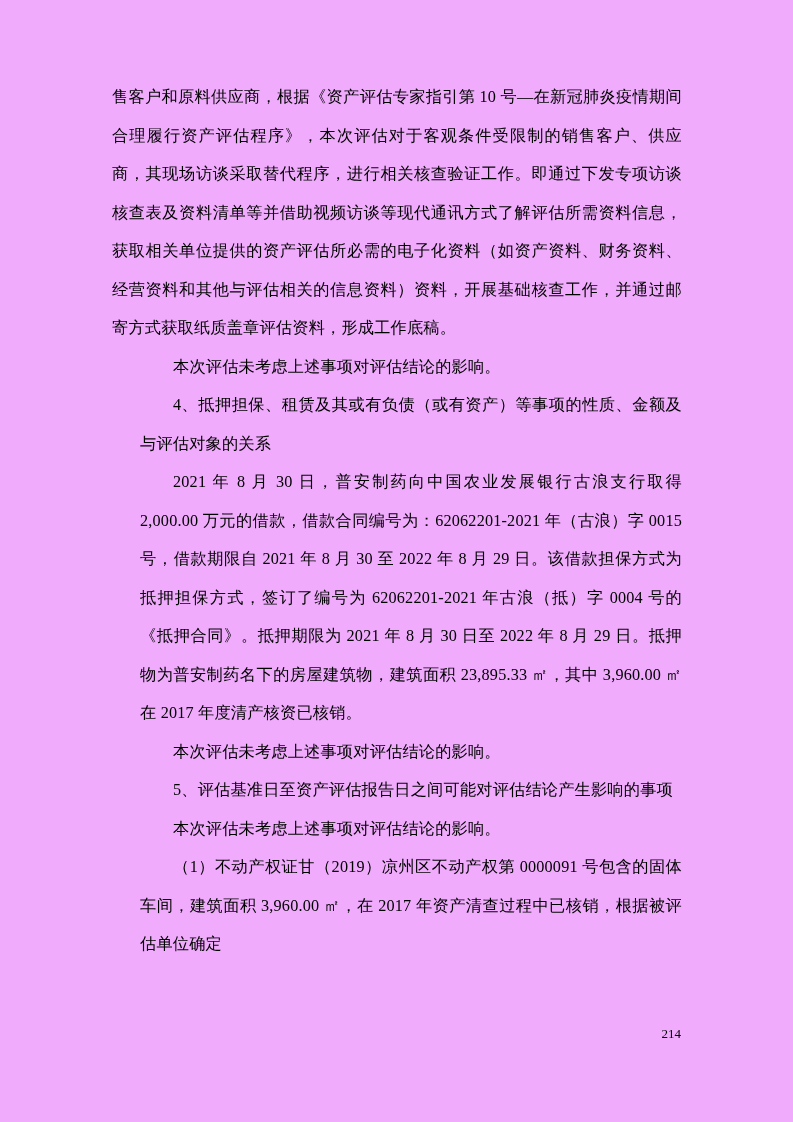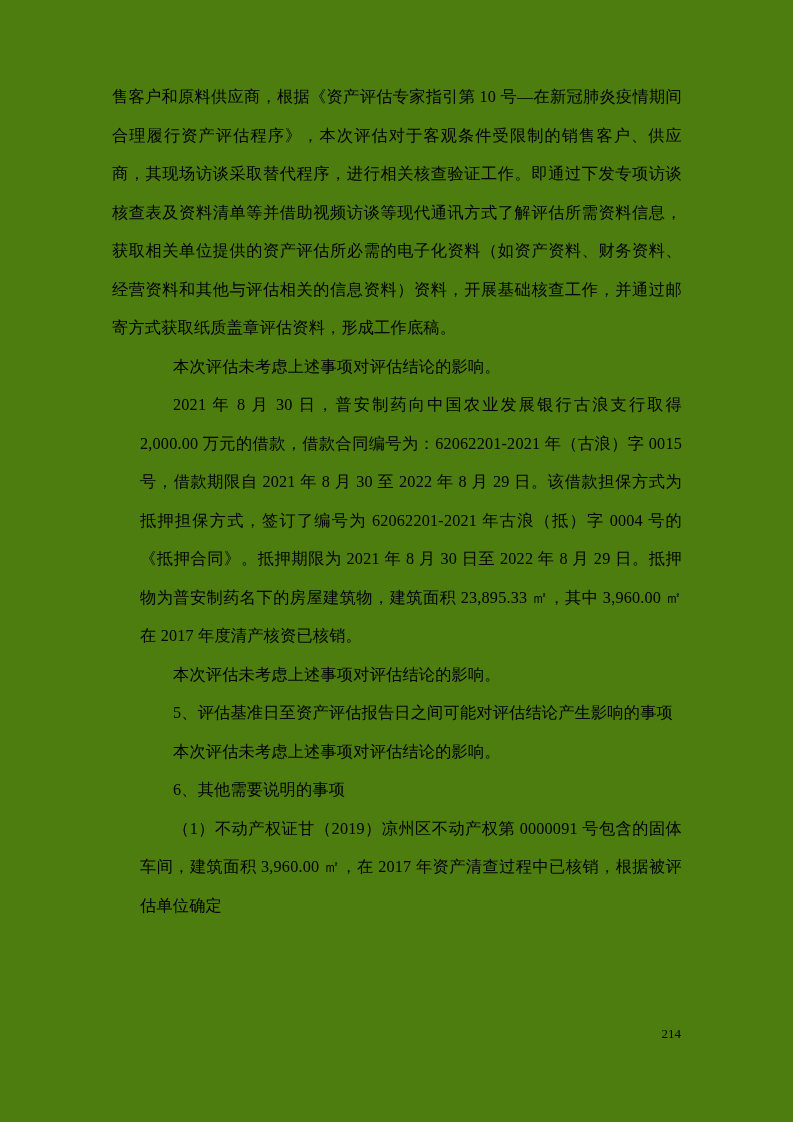--- a/index.html
+++ b/index.html
@@ -8,21 +8,21 @@
     background: #b8b8b8;
   }
   body {
     font-family: "Liberation Serif", "DejaVu Serif", serif;
   }
   .page {
     position: relative;
     width: 793px;
     height: 1122px;
     margin: 0 auto;
-    background: #4d7c0f;
+    background: #f0abfc;
     box-sizing: border-box;
     overflow: hidden;
   }
   .page-inner {
     position: absolute;
     left: 112px;
     top: 78px;
     width: 570px;
   }
   p.para {
@@ -48,21 +48,21 @@
     font-family: "Liberation Serif", "DejaVu Serif", serif;
   }
 </style>
 </head>
 <body>
 
 <div class="page">
   <div class="page-inner">
     <p class="para">售客户和原料供应商，根据《资产评估专家指引第 10 号—在新冠肺炎疫情期间合理履行资产评估程序》，本次评估对于客观条件受限制的销售客户、供应商，其现场访谈采取替代程序，进行相关核查验证工作。即通过下发专项访谈核查表及资料清单等并借助视频访谈等现代通讯方式了解评估所需资料信息，获取相关单位提供的资产评估所必需的电子化资料（如资产资料、财务资料、经营资料和其他与评估相关的信息资料）资料，开展基础核查工作，并通过邮寄方式获取纸质盖章评估资料，形成工作底稿。</p>
     <p class="para indent">本次评估未考虑上述事项对评估结论的影响。</p>
+    <p class="para indent">4、抵押担保、租赁及其或有负债（或有资产）等事项的性质、金额及与评估对象的关系</p>
     <p class="para indent">2021 年 8 月 30 日，普安制药向中国农业发展银行古浪支行取得 2,000.00 万元的借款，借款合同编号为：62062201-2021 年（古浪）字 0015 号，借款期限自 2021 年 8 月 30 至 2022 年 8 月 29 日。该借款担保方式为抵押担保方式，签订了编号为 62062201-2021 年古浪（抵）字 0004 号的《抵押合同》。抵押期限为 2021 年 8 月 30 日至 2022 年 8 月 29 日。抵押物为普安制药名下的房屋建筑物，建筑面积 23,895.33 ㎡，其中 3,960.00 ㎡在 2017 年度清产核资已核销。</p>
     <p class="para indent">本次评估未考虑上述事项对评估结论的影响。</p>
     <p class="para indent">5、评估基准日至资产评估报告日之间可能对评估结论产生影响的事项</p>
     <p class="para indent">本次评估未考虑上述事项对评估结论的影响。</p>
-    <p class="para indent">6、其他需要说明的事项</p>
     <p class="para indent">（1）不动产权证甘（2019）凉州区不动产权第 0000091 号包含的固体车间，建筑面积 3,960.00 ㎡，在 2017 年资产清查过程中已核销，根据被评估单位确定</p>
   </div>
   <div class="page-number">214</div>
 </div>
 
 </body></html>

